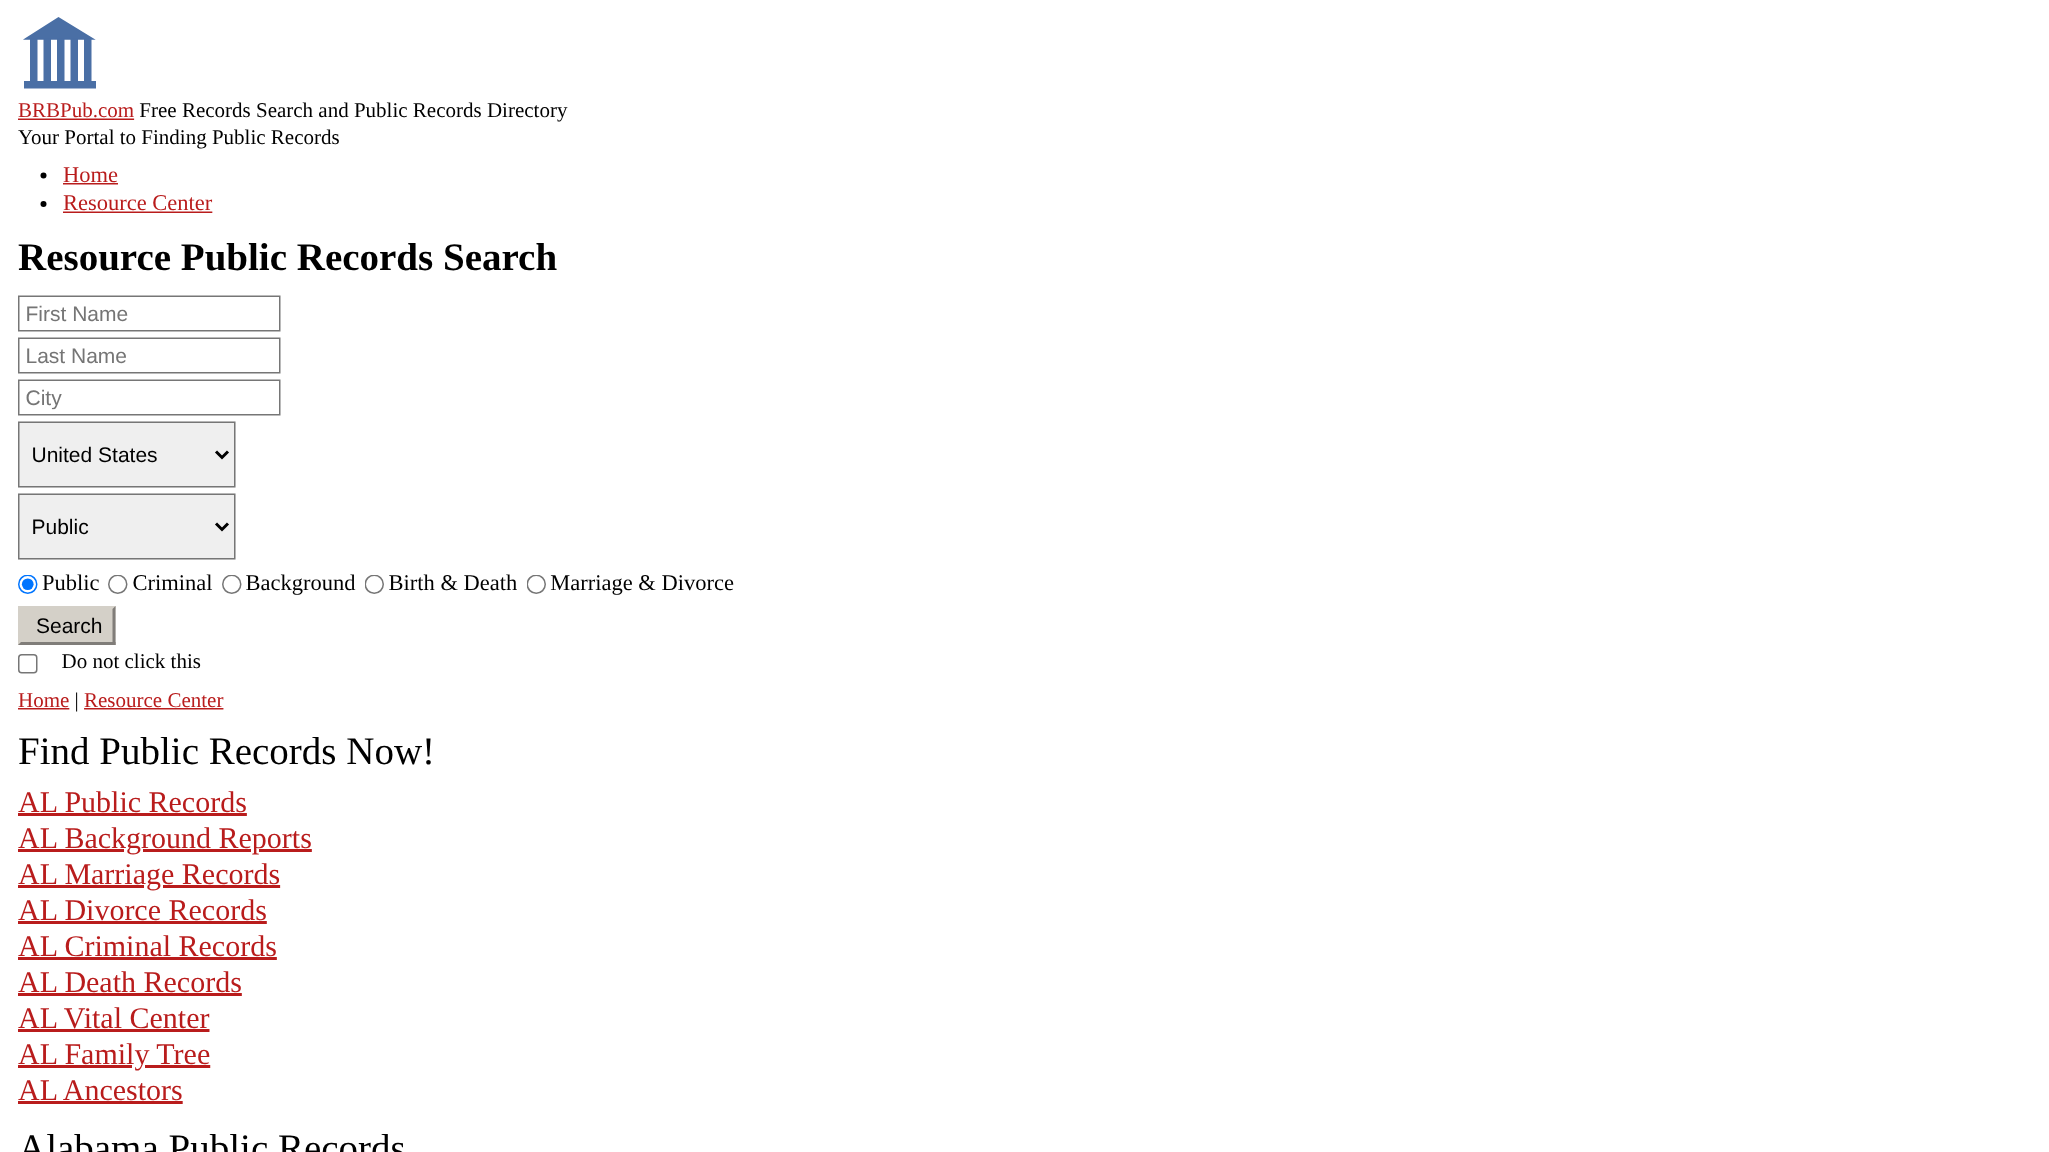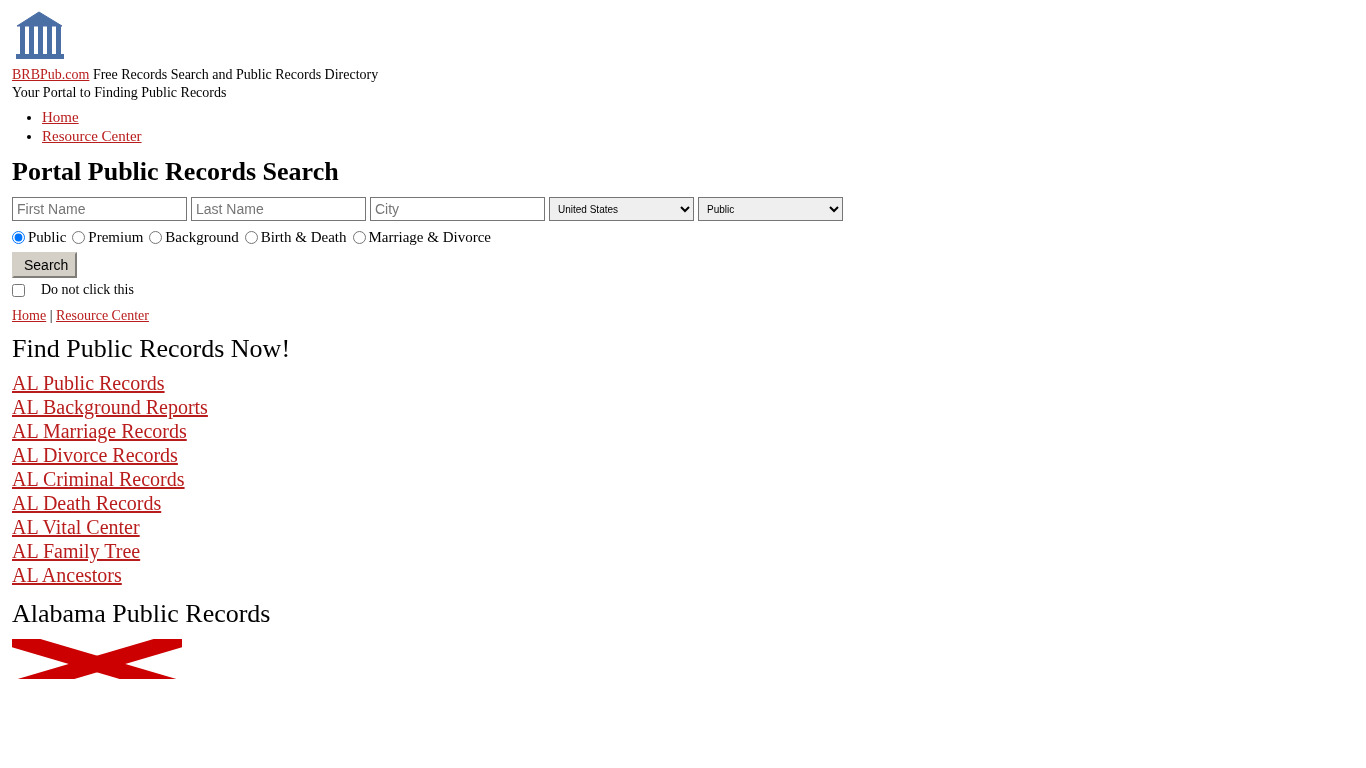--- a/index.html
+++ b/index.html
@@ -39,34 +39,34 @@
       margin-bottom: 2px;
     }
     .page-heading {
       font-size: 26px;
       font-weight: bold;
       margin-bottom: 10px;
       margin-top: 4px;
     }
     .search-form {
       display: flex;
-      flex-direction: row;
+      flex-direction: column;
       gap: 4px;
       margin-bottom: 8px;
     }
     .search-form input[type="text"] {
       width: 175px;
       padding: 3px 4px;
       font-size: 14px;
       border: 1px solid #767676;
     }
     .search-form select {
       width: 145px;
-      padding: 2px 4px;
-      font-size: 10px;
+      padding: 12px 4px;
+      font-size: 14px;
       border: 1px solid #767676;
     }
     .radio-row {
       display: flex;
       flex-wrap: wrap;
       gap: 6px;
       align-items: center;
       font-size: 15px;
       margin-top: 2px;
       margin-bottom: 4px;
@@ -161,36 +161,36 @@
     <li>
       <a href="#">Home</a>
     </li>
     <li>
       <a href="#">Resource Center</a>
     </li>
   </ul>
 </nav>
 
 <section>
-  <h1 class="page-heading">Portal Public Records Search</h1>
+  <h1 class="page-heading">Resource Public Records Search</h1>
   <div class="search-form">
     <input type="text" placeholder="First Name" style="">
     <input type="text" placeholder="Last Name" style="">
     <input type="text" placeholder="City" style="">
     <select><option>United States</option></select>
     <select><option>Public</option></select>
   </div>
   <div class="radio-row">
     <label>
       <input type="radio" name="recordtype" checked="" style="">
       <span>Public</span>
     </label>
     <label>
       <input type="radio" name="recordtype" style="">
-      <span>Premium</span>
+      <span>Criminal</span>
     </label>
     <label>
       <input type="radio" name="recordtype" style="">
       <span>Background</span>
     </label>
     <label>
       <input type="radio" name="recordtype" style="">
       <span>Birth &amp; Death</span>
     </label>
     <label>

